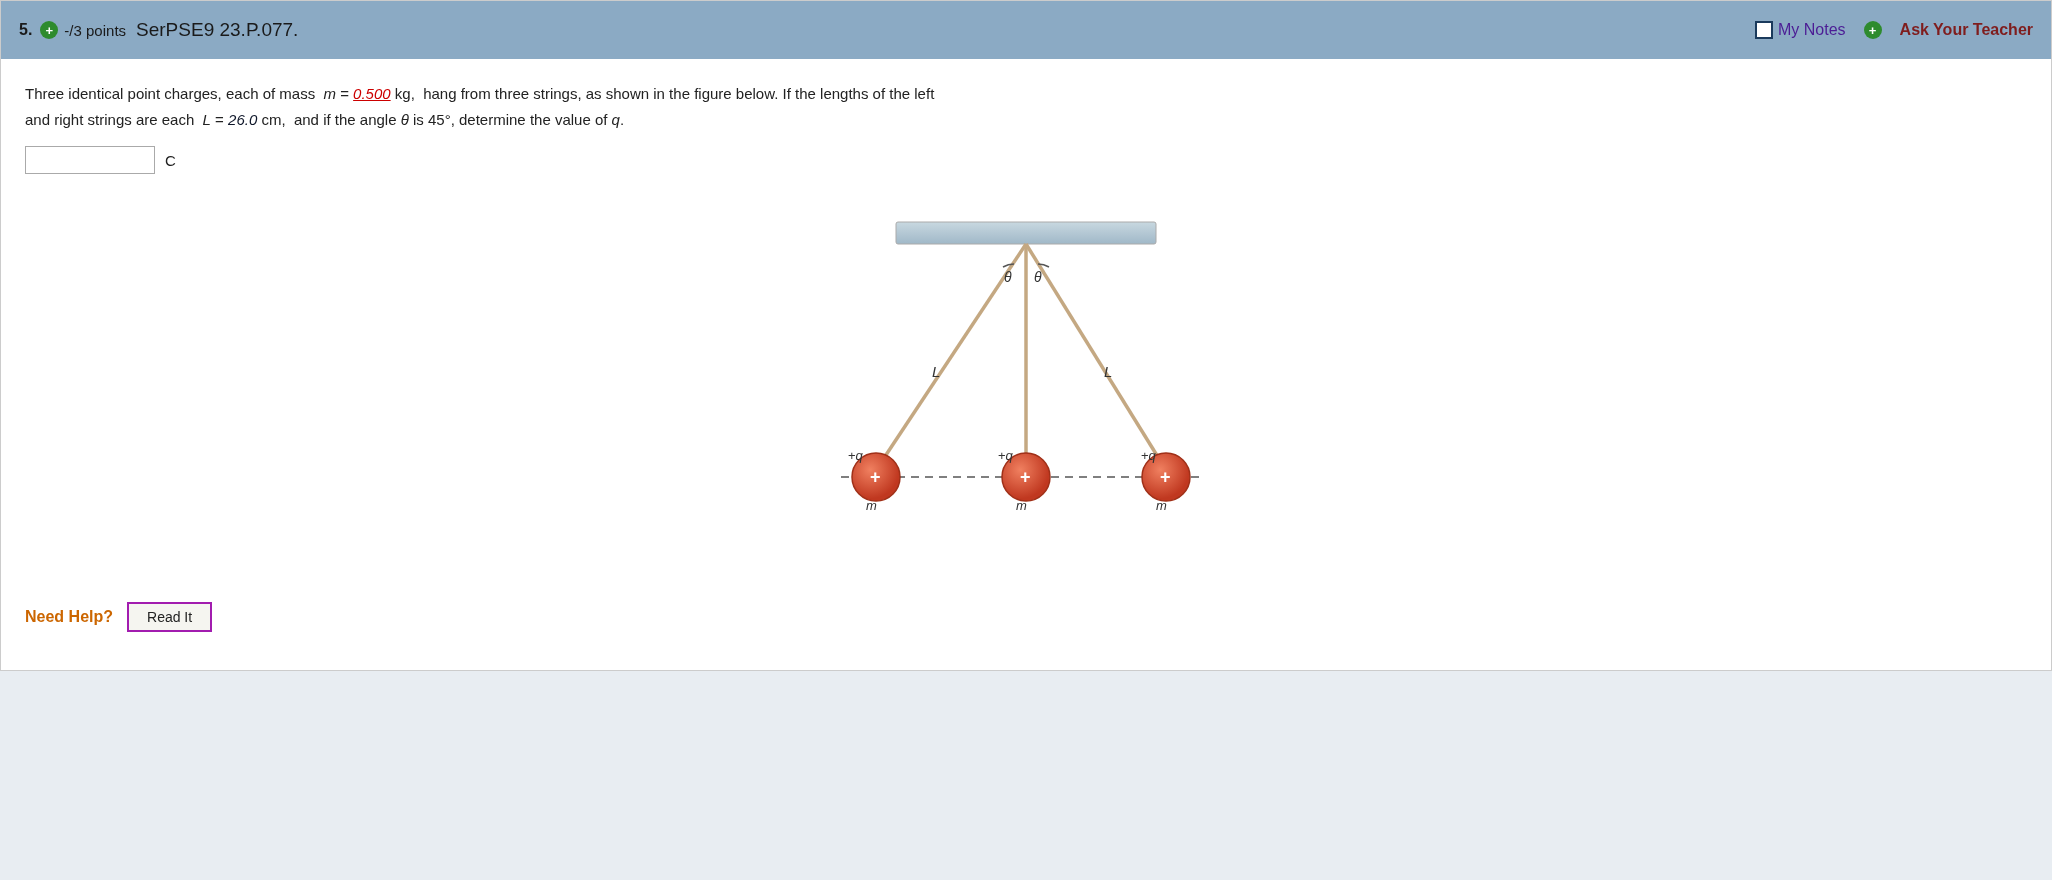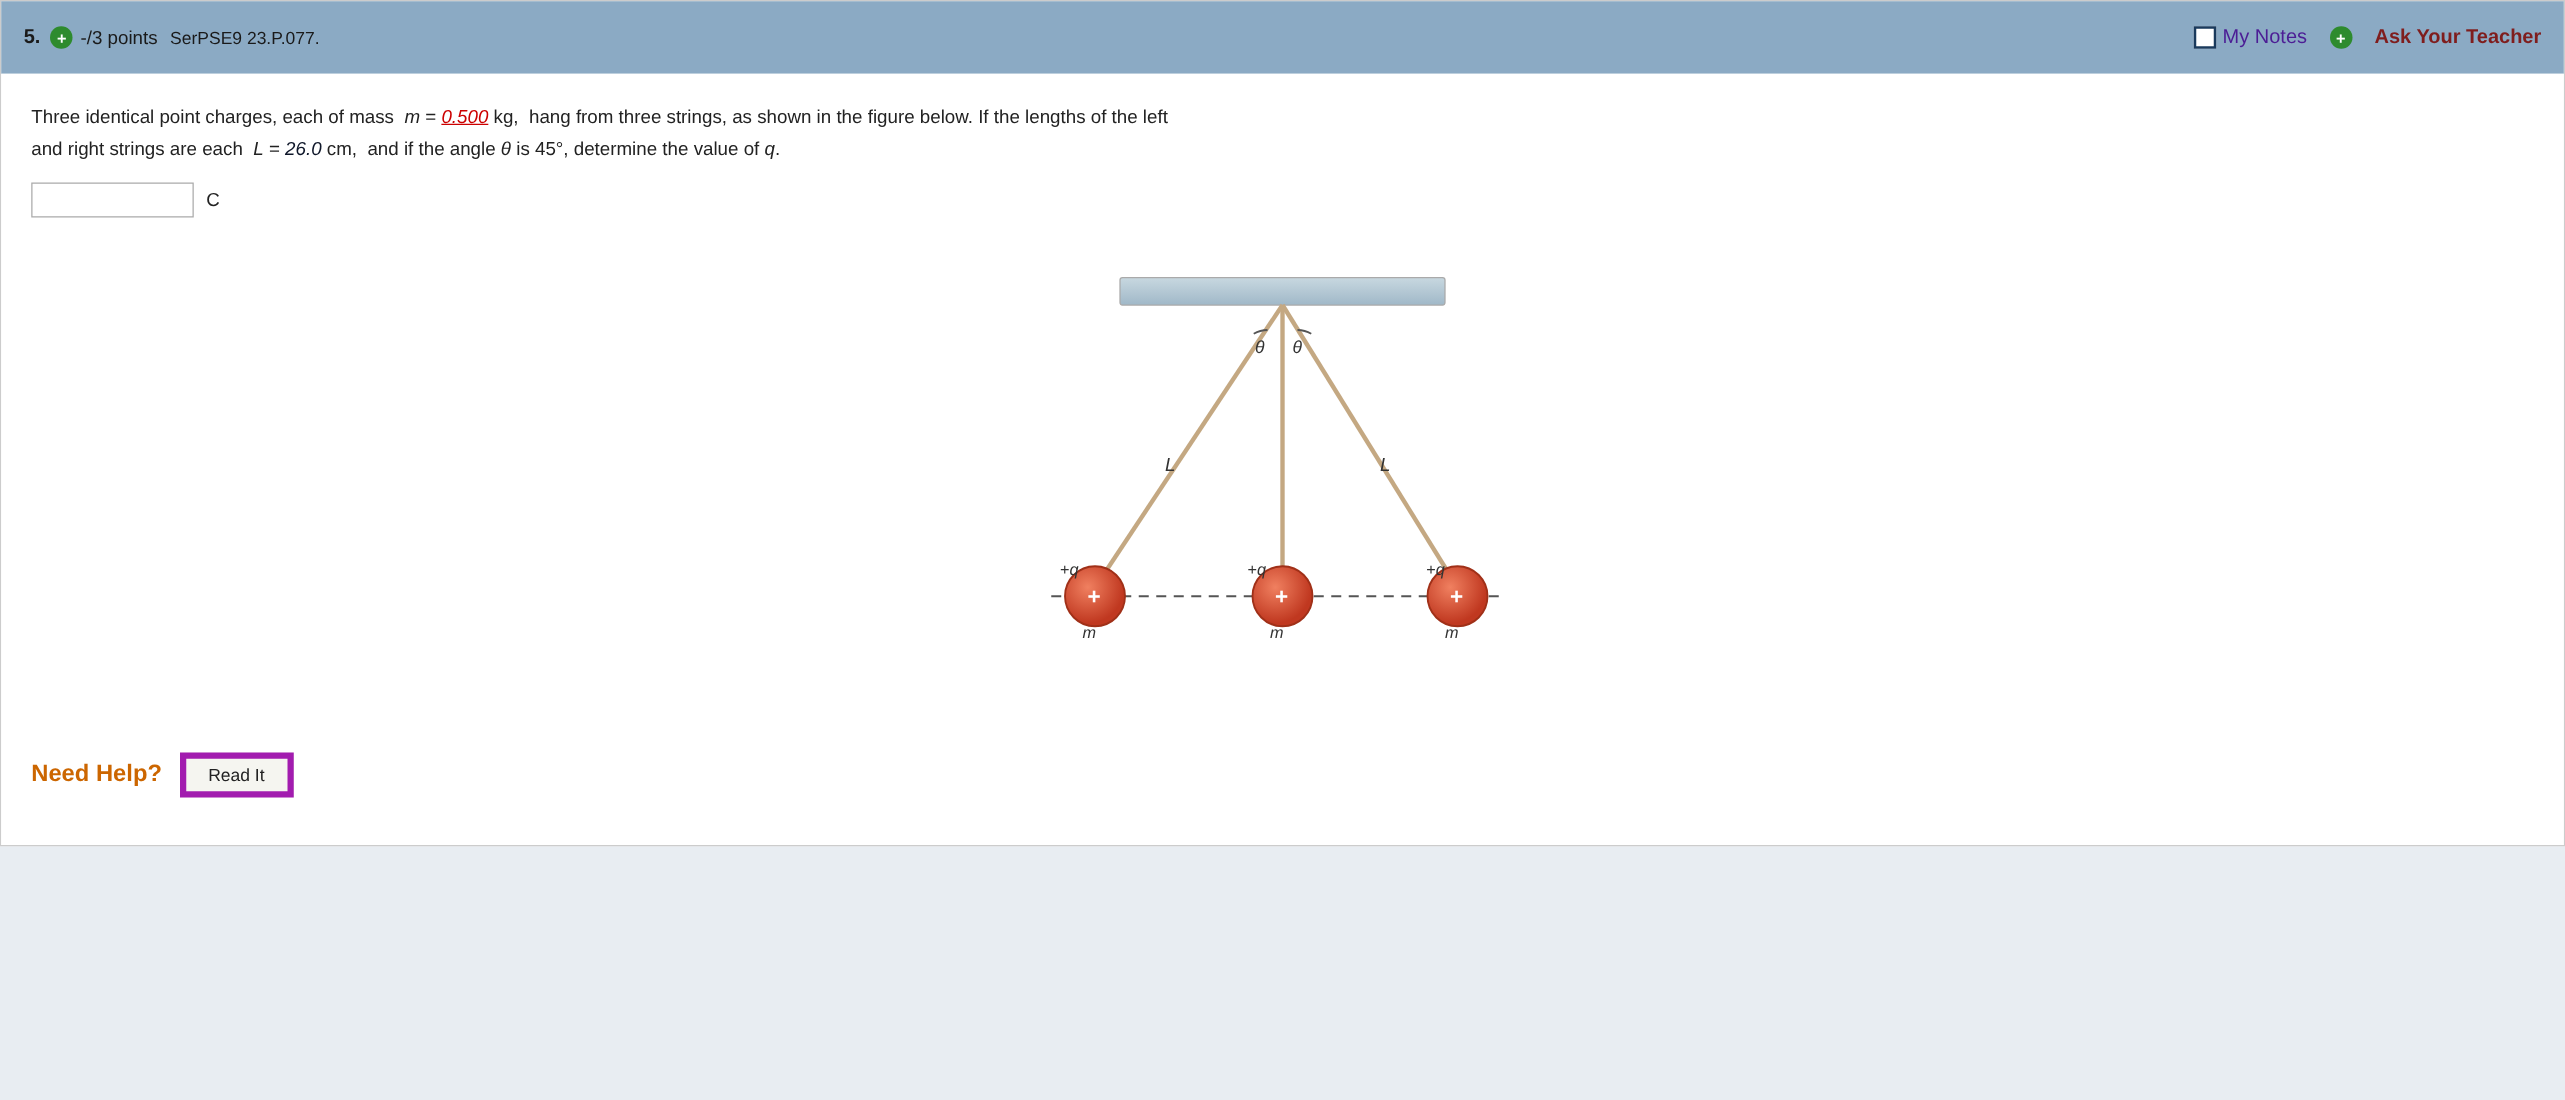--- a/index.html
+++ b/index.html
@@ -46,21 +46,21 @@
       font-weight: bold;
       margin-right: 6px;
     }
     .points-text {
       color: #1a1a1a;
       font-size: 15px;
       margin-right: 10px;
     }
     .source-text {
       color: #1a1a1a;
-      font-size: 14px;
+      font-size: 19px;
       flex: 1;
     }
     .header-right {
       display: flex;
       align-items: center;
       gap: 18px;
     }
     .my-notes-btn {
       display: flex;
       align-items: center;
@@ -142,24 +142,24 @@
     .need-help-row {
       display: flex;
       align-items: center;
       gap: 14px;
       margin-top: 10px;
       padding-bottom: 18px;
     }
     .need-help-label {
       color: #cc6600;
       font-weight: bold;
-      font-size: 19px;
+      font-size: 16px;
     }
     .read-it-btn {
-      border: 5px solid #a21caf;
+      border: 2px solid #a21caf;
       background: #f5f5f0;
       padding: 5px 18px;
       font-size: 14px;
       cursor: pointer;
       color: #222;
     }
   </style>
 </head>
 <body>
 

